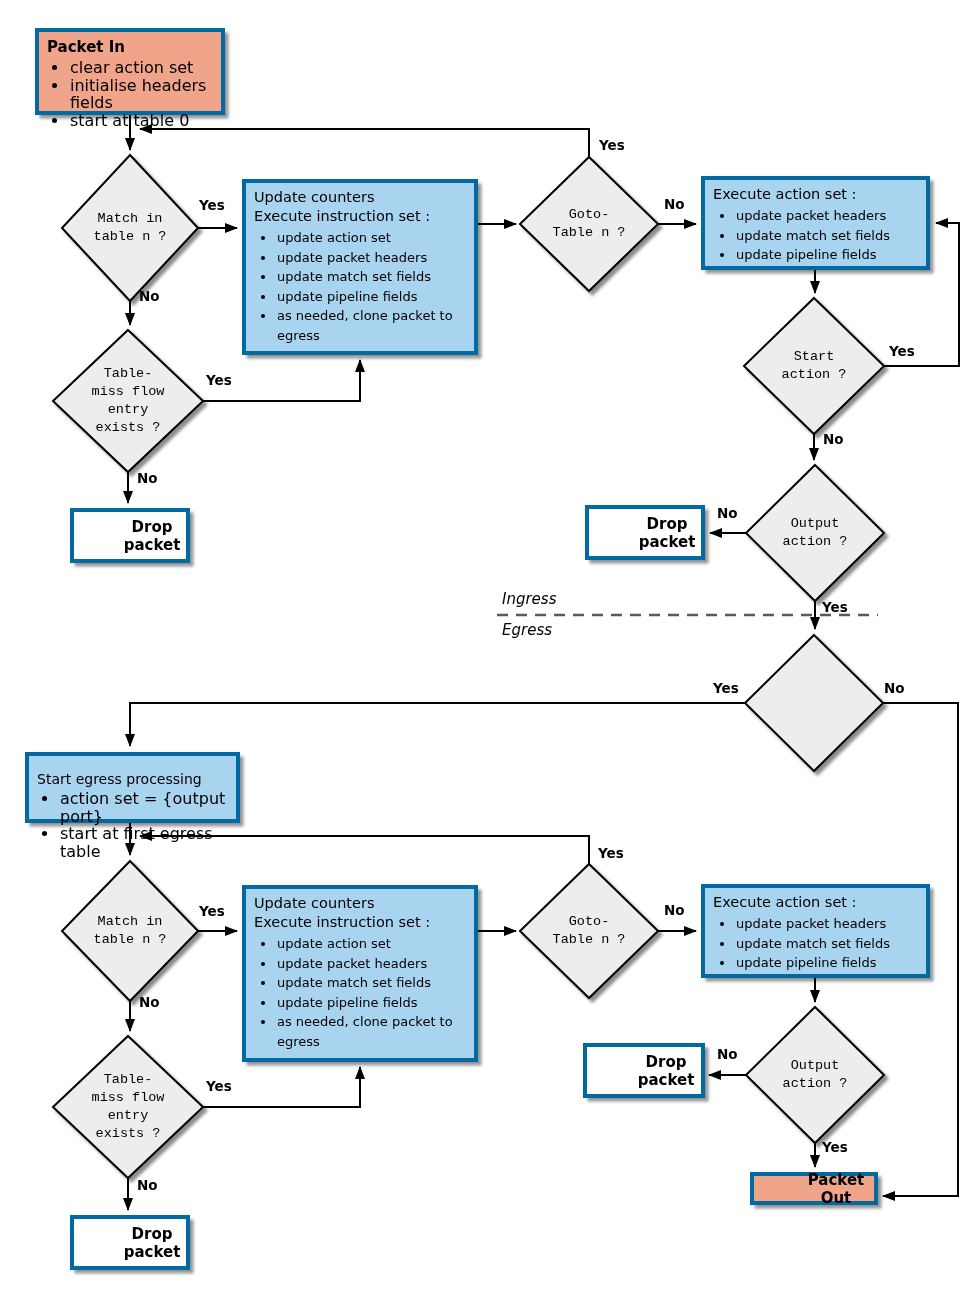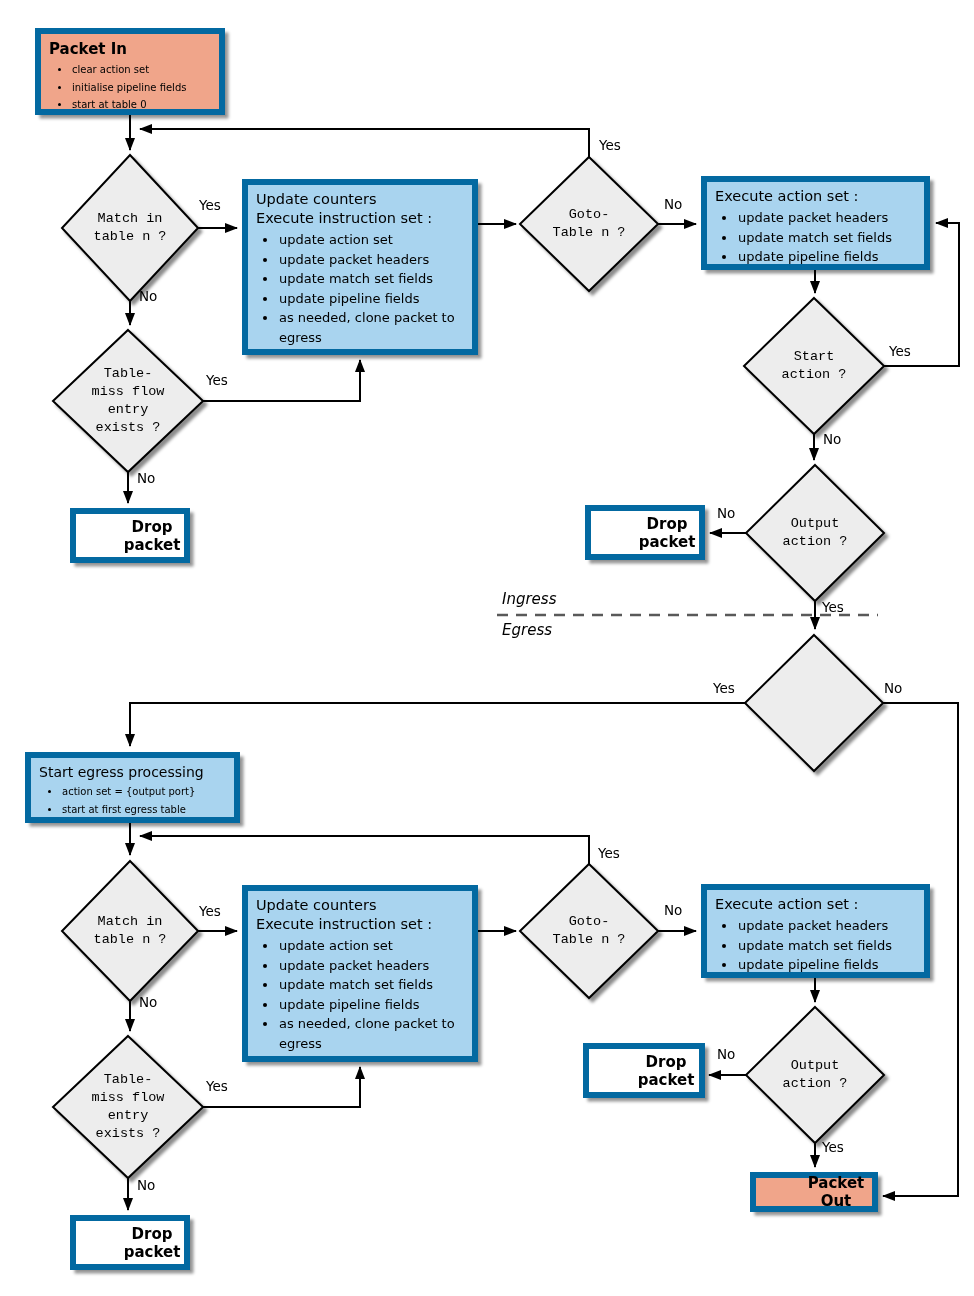--- a/index.html
+++ b/index.html
@@ -5,39 +5,39 @@
   html,body{margin:0;padding:0;background:#fff;}
   .canvas{
     position:relative;width:974px;height:1296px;background:#fff;overflow:hidden;
     font-family:"DejaVu Sans","Liberation Sans",sans-serif;color:#000;
   }
   svg.wires{position:absolute;left:0;top:0;width:974px;height:1296px;}
   .edge{stroke:#000;stroke-width:2;fill:none;}
   .divider{stroke:#595959;stroke-width:2.4;stroke-dasharray:11 8;fill:none;}
   .diamond{fill:var(--c-gray,#eee);stroke:#000;stroke-width:2;}
 
-  .node{position:absolute;box-sizing:border-box;border:6px solid #0369a1;
+  .node{position:absolute;box-sizing:border-box;border:4px solid #0369a1;
         box-shadow:3.5px 3.5px 3px rgba(0,0,0,0.42);}
   .salmon{background:var(--c-salmon,#F0A58A);}
   .blue{background:var(--c-blue,#A9D4EF);}
   .white{background:#fff;}
 
   .box-pad{padding:5px 7px 4px 8px;}
   .t-bold{font-weight:bold;font-size:15px;line-height:20px;}
   .t-reg{font-size:14.5px;line-height:19px;}
-  .t-reg-sm{font-size:14px;line-height:18px;}
+  .t-reg-sm{font-size:14px;line-height:18px;margin-top:9px;}
   ul.bullets{margin:2px 0 0 0;padding-left:22px;list-style:disc outside;}
   ul.bullets li{font-size:13px;line-height:19.5px;padding-left:1px;}
-  ul.bullets.sm li{font-size:10px;line-height:17.5px;}
+  ul.bullets.sm li{font-size:16px;line-height:17.5px;}
 
   .center-label{display:flex;align-items:center;justify-content:center;text-align:center;
                 font-weight:bold;font-size:15px;padding-left:44px;}
 
   .dlabel{position:absolute;text-align:center;font-size:13.5px;line-height:18px;font-family:Liberation Mono, monospace;}
-  .elabel{position:absolute;font-size:13.5px;line-height:16px;white-space:nowrap;}
+  .elabel{position:absolute;font-size:13.5px;line-height:16px;white-space:nowrap;font-weight:bold;}
   .seclabel{position:absolute;font-style:italic;font-size:15px;line-height:18px;}
 </style>
 </head>
 <body>
 
 <div class="canvas">
 
   <svg class="wires" viewBox="0 0 974 1296">
     <defs>
       <marker id="arr" markerUnits="userSpaceOnUse" markerWidth="16" markerHeight="12" refX="12" refY="5" orient="auto">
@@ -87,21 +87,21 @@
     <path class="edge" marker-end="url(#arr)" d="M658,931 L696,931"></path>
     <path class="edge" marker-end="url(#arr)" d="M815,978 L815,1002"></path>
     <path class="edge" marker-end="url(#arr)" d="M746,1075 L709,1075"></path>
     <path class="edge" marker-end="url(#arr)" d="M815,1143 L815,1167"></path>
   </svg>
 
   <div class="node salmon box-pad" style="left:35px;top:28px;width:190px;height:87px;">
     <div class="t-bold">Packet In</div>
     <ul class="bullets sm">
       <li>clear action set</li>
-      <li>initialise pipeline fields</li>
+      <li>initialise headers fields</li>
       <li>start at table 0</li>
     </ul>
   </div>
 
   <div class="node blue box-pad" style="left:242px;top:179px;width:236px;height:176px;">
     <div class="t-reg">Update counters</div>
     <div class="t-reg">Execute instruction set :</div>
     <ul class="bullets">
       <li>update action set</li>
       <li>update packet headers</li>
@@ -158,21 +158,21 @@
   </div>
 
   <div class="node white center-label" style="left:583px;top:1043px;width:122px;height:55px;">
     <span>Drop packet</span>
   </div>
 
   <div class="node white center-label" style="left:70px;top:1215px;width:120px;height:55px;">
     <span>Drop packet</span>
   </div>
 
-  <div class="node salmon center-label" style="left:750px;top:1172px;width:128px;height:40px;">
+  <div class="node salmon center-label" style="left:750px;top:1172px;width:128px;height:33px;">
     <span>Packet Out</span>
   </div>
 
   <div class="dlabel" style="left:62px;top:210px;width:136px;">
     <div>Match in</div>
     <div>table n ?</div>
   </div>
   <div class="dlabel" style="left:53px;top:365px;width:150px;">
     <div>Table-</div>
     <div>miss flow</div>

